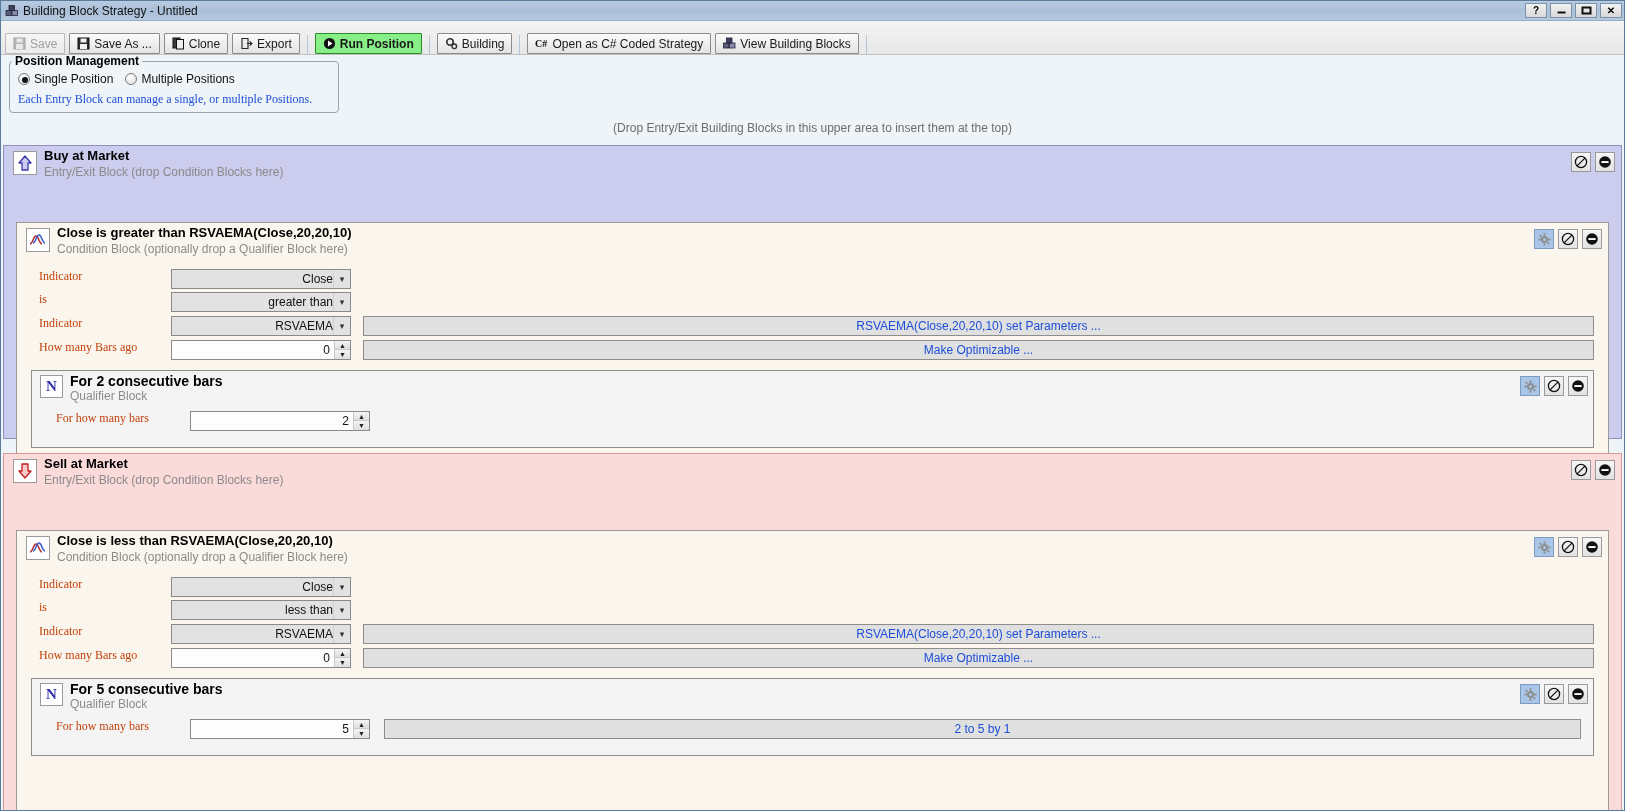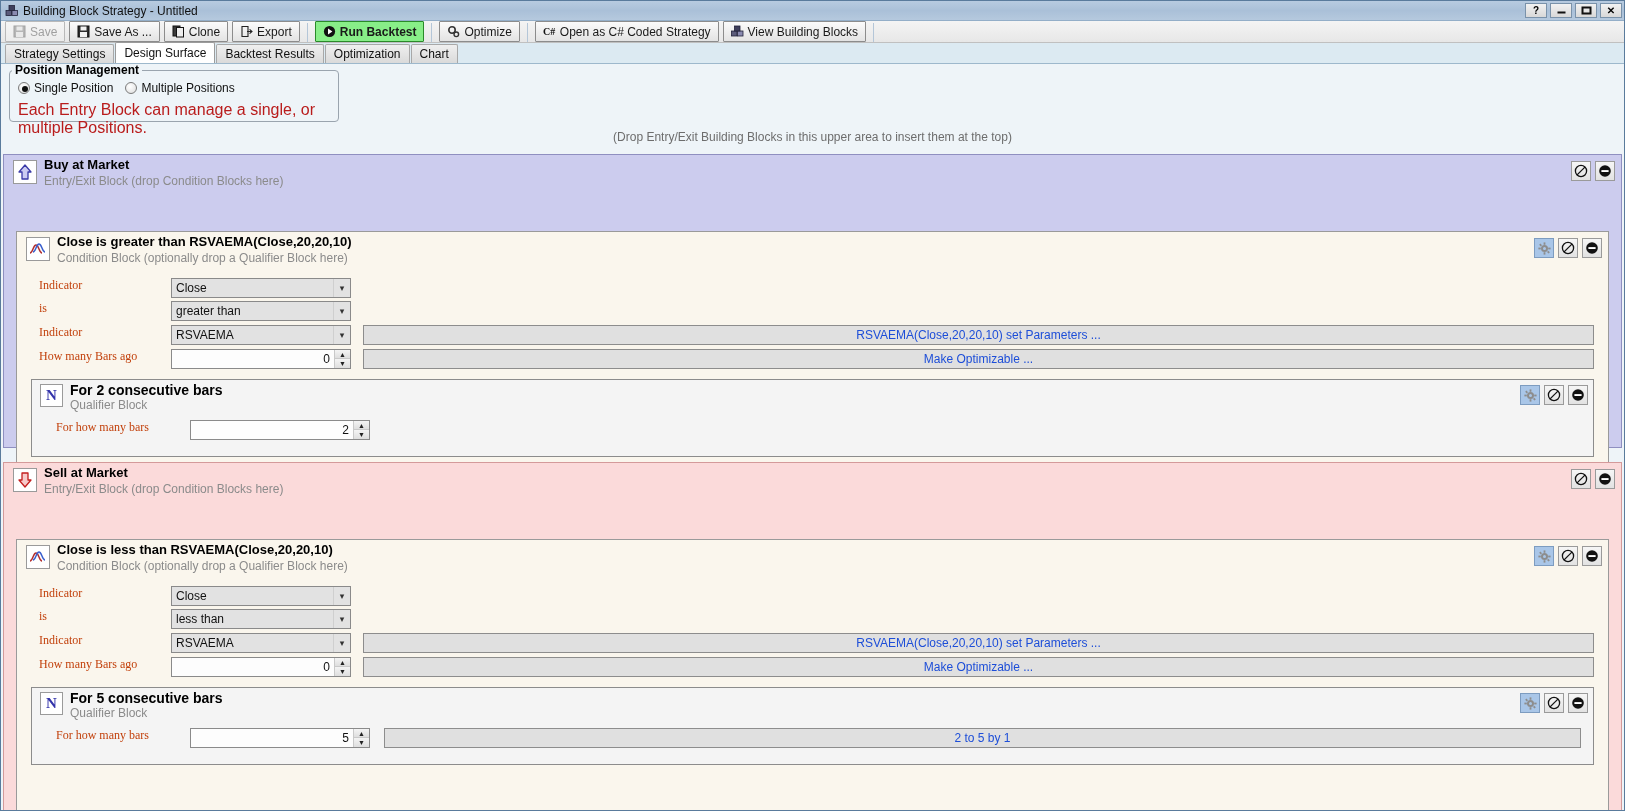--- a/index.html
+++ b/index.html
@@ -38,21 +38,21 @@
     width: 22px; height: 15px;
     background: linear-gradient(to bottom,#f2f2f2,#d8d8d8);
     border: 1px solid #7a92aa;
     display:flex; align-items:center; justify-content:center;
     font-size: 10px; color: #000; line-height:1;
   }
   .tb-btn svg { display:block; }
 
   
   .toolbar {
-    height: 22px;
+    height: 34px;
     background: linear-gradient(to bottom,#f4f4f4,#e7e7e7);
     border-bottom: 1px solid #c0c0c0;
     display: flex; align-items: flex-end;
     padding: 0 4px;
     gap: 4px;
     flex: 0 0 auto;
   }
   .tbtn {
     height: 21px;
     display: inline-flex; align-items: center; gap: 4px;
@@ -125,21 +125,21 @@
   .radio {
     width: 12px; height: 12px; border-radius: 50%;
     border: 1px solid #7b7b7b;
     background: radial-gradient(circle at 40% 35%, #ffffff, #dcdcdc);
     position: relative; flex:0 0 auto;
   }
   .radio.on::after {
     content:''; position:absolute; left:3px; top:3px;
     width:6px;height:6px;border-radius:50%;background:#101010;
   }
-  .pm-note { position:absolute; left: 8px; top: 30px; font-size:16px; color:#b91c1c; }
+  .pm-note { position:absolute; left: 8px; top: 30px; font-size:12px; color:#1d4ed8;font-family:Liberation Serif, serif; }
 
   .drop-hint {
     position: absolute; left: 0; right: 0; top: 66px;
     text-align: center; color: #6d6d6d; font-size: 12px;
   }
 
   
   .entry {
     position: absolute; left: 2px; right: 2px;
     border: 1px solid #8f8fc0;
@@ -183,21 +183,21 @@
   .cond.sell { top: 48px; height: 344px; }
 
   .field-row { position: absolute; left: 0; right: 0; height: 20px; }
   .field-label { position:absolute; left: 22px; font-size:12px; color:#c2410c;font-family:Liberation Serif, serif; }
   .combo {
     position: absolute; left: 154px; width: 180px; height: 20px;
     border: 1px solid #8a8a8a;
     background: #e2e2e2;
     display:flex; align-items:center;
   }
-  .combo .ctext { flex:1 1 auto; padding-left: 4px; font-size:12px; color:#111; white-space:nowrap; overflow:hidden; }
+  .combo .ctext { flex:1 1 auto; padding-left: 4px; font-size:12px; color:#111; white-space:nowrap; overflow:hidden;text-align:right; }
   .combo .carrow {
     width: 17px; height: 18px; flex:0 0 auto;
     display:flex; align-items:center; justify-content:center;
     border-left: 1px solid #cfcfcf;
     font-size: 9px; color:#333;
   }
   .spin {
     position:absolute; left:154px; width:180px; height:20px;
     border:1px solid #8a8a8a; background:#fdfdfd;
     display:flex; align-items:center;
@@ -314,33 +314,33 @@
 
     <span class="tsep"></span>
 
     <span class="tbtn run">
       <span class="ico">
         <svg width="13" height="13" viewBox="0 0 13 13">
           <circle cx="6.5" cy="6.5" r="5.6" fill="#111"></circle>
           <path d="M5 3.6 L9.4 6.5 L5 9.4 Z" fill="#fff"></path>
         </svg>
       </span>
-      <span>Run Backtest</span>
+      <span>Run Position</span>
     </span>
 
     <span class="tsep"></span>
 
     <span class="tbtn">
       <span class="ico">
         <svg width="13" height="13" viewBox="0 0 13 13">
           <circle cx="5" cy="5" r="3.2" fill="none" stroke="#333" stroke-width="1.6"></circle>
           <circle cx="9.3" cy="9.3" r="2.3" fill="none" stroke="#333" stroke-width="1.4"></circle>
         </svg>
       </span>
-      <span>Optimize</span>
+      <span>Building</span>
     </span>
 
     <span class="tsep"></span>
 
     <span class="tbtn">
       <span class="ico">
         <svg width="15" height="13" viewBox="0 0 15 13">
           <text x="0" y="10" font-family="Liberation Serif, serif" font-size="10" font-weight="bold" fill="#111">C#</text>
         </svg>
       </span>
@@ -354,37 +354,20 @@
           <rect x="6.5" y="6" width="5.5" height="5" fill="#8a8ab0" stroke="#22223a" stroke-width="0.8"></rect>
           <rect x="3.5" y="1" width="5.5" height="5" fill="#3f3f5c" stroke="#22223a" stroke-width="0.8"></rect>
         </svg>
       </span>
       <span>View Building Blocks</span>
     </span>
 
     <span class="tsep"></span>
   </div>
 
-  <div class="tabstrip">
-    <div class="tab">
-      <span>Strategy Settings</span>
-    </div>
-    <div class="tab active">
-      <span>Design Surface</span>
-    </div>
-    <div class="tab">
-      <span>Backtest Results</span>
-    </div>
-    <div class="tab">
-      <span>Optimization</span>
-    </div>
-    <div class="tab">
-      <span>Chart</span>
-    </div>
-  </div>
 
   <div class="body">
 
     <div class="pm-group">
       <div class="pm-legend">Position Management</div>
       <div class="pm-row">
         <label class="radio-wrap">
           <span class="radio on"></span>
           <span>Single Position</span>
         </label>

